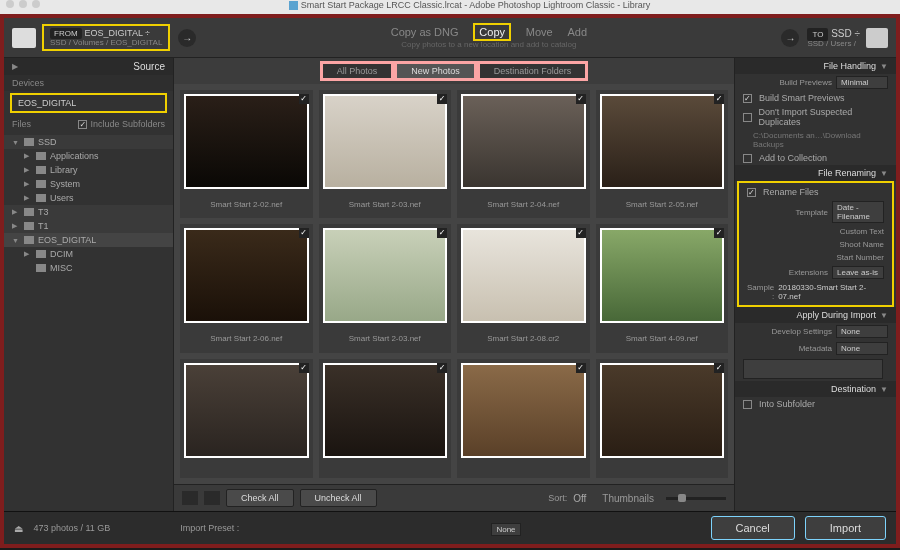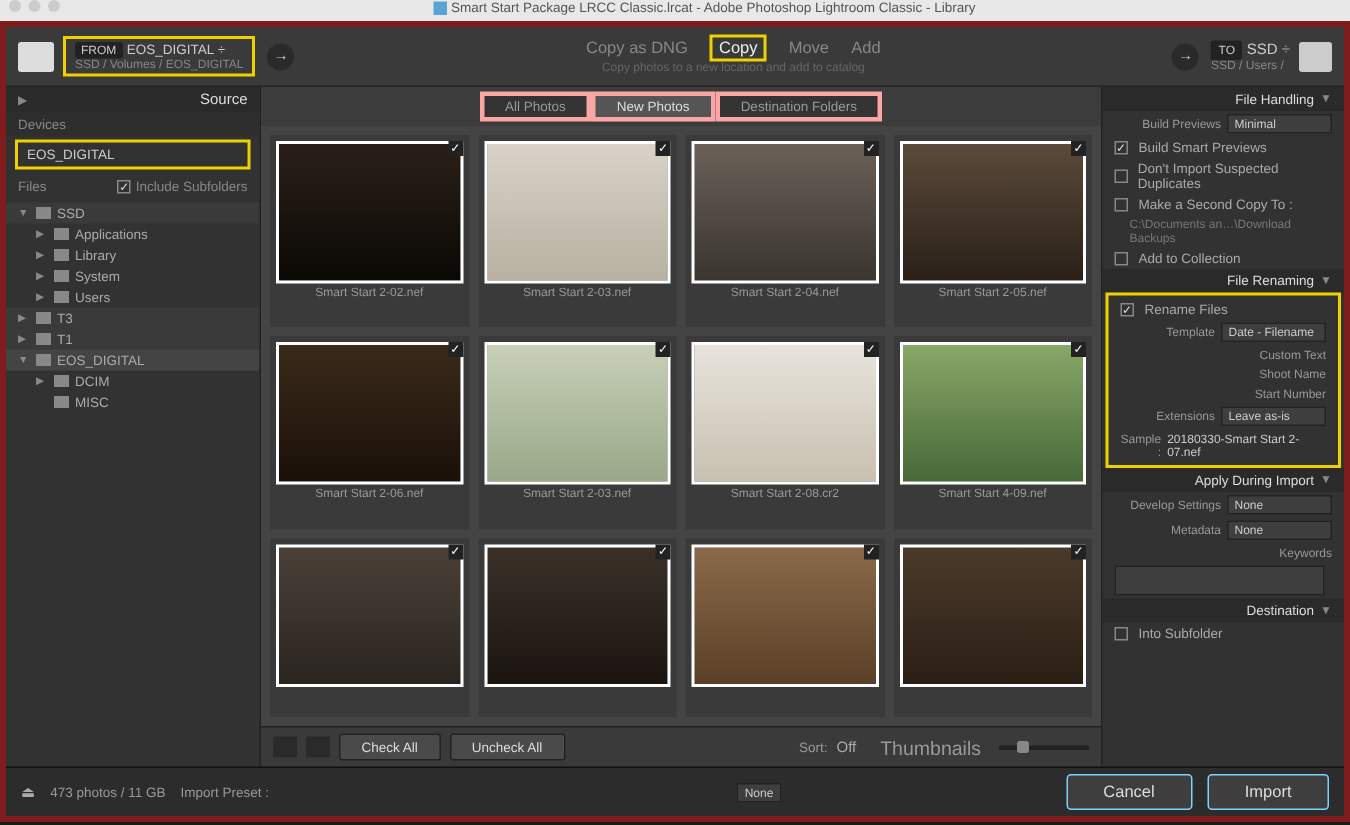--- a/index.html
+++ b/index.html
@@ -43,50 +43,50 @@
 .tree-item .ar{font-size:7px;color:#888;width:8px}
 .fold{width:10px;height:8px;background:#888;display:inline-block}
 .center{flex:1;display:flex;flex-direction:column;background:#444;min-width:0}
 .tab-row{display:flex;justify-content:center;gap:0;padding:3px 0;background:#3c3c3c}
 .tab{padding:2px 14px;font-size:9px;color:#999;background:#333;border:3px solid #fca5a5}
 .tab.active{background:#555;color:#ddd}
 .grid{flex:1;overflow:auto;padding:6px;display:grid;grid-template-columns:repeat(4,1fr);gap:6px}
 .thumb{background:#3a3a3a;display:flex;flex-direction:column;align-items:center;padding:4px;position:relative}
 .thumb .ck{position:absolute;top:4px;right:4px;width:10px;height:10px;background:#222;color:#fff;font-size:8px;text-align:center;line-height:10px}
 .thumb .img{width:100%;height:95px;background:#555;border:2px solid #fff}
-.thumb .cap{font-size:8px;color:#999;margin-top:1px}
+.thumb .cap{font-size:8px;color:#999;margin-top:11px}
 .img.i1{background:linear-gradient(#2a1f18,#0a0805)}
 .img.i2{background:linear-gradient(#d8d2c8,#b8b0a0)}
 .img.i3{background:linear-gradient(#6a6058,#3a3530)}
 .img.i4{background:linear-gradient(#5a4a3a,#2a2018)}
 .img.i5{background:linear-gradient(#3a2a1a,#1a1008)}
 .img.i6{background:linear-gradient(#c8d0b8,#98a888)}
 .img.i7{background:linear-gradient(#e8e4dc,#c8c0b0)}
 .img.i8{background:linear-gradient(#88a868,#486838)}
 .img.i9{background:linear-gradient(#4a4038,#2a2420)}
 .img.i10{background:linear-gradient(#3a3028,#1a1410)}
 .img.i11{background:linear-gradient(#8a6a48,#5a4028)}
 .img.i12{background:linear-gradient(#4a3a2a,#2a1e14)}
 .grid-bar{display:flex;align-items:center;padding:4px 8px;background:#3a3a3a;gap:6px;border-top:1px solid #222}
 .view-btn{width:16px;height:14px;background:#2a2a2a;display:inline-block}
 .btn{padding:3px 14px;background:#4a4a4a;color:#ddd;font-size:9px;border:1px solid #222;border-radius:2px}
 .sort-lbl{margin-left:auto;font-size:9px;color:#999}
-.thumb-lbl{font-size:13px;color:#999;margin-left:10px}
+.thumb-lbl{font-size:10px;color:#999;margin-left:10px}
 .slider{width:60px;height:3px;background:#222;position:relative;margin-left:6px}
 .slider::after{content:"";position:absolute;left:20%;top:-3px;width:8px;height:8px;background:#888;border-radius:2px}
 .right{width:162px;background:#323232;display:flex;flex-direction:column;border-left:1px solid #222;font-size:9px;overflow-y:auto}
-.r-sec-hdr{display:flex;justify-content:flex-end;align-items:flex-start;padding:3px 8px;background:#2a2a2a;color:#ddd;gap:4px}
+.r-sec-hdr{display:flex;justify-content:flex-end;align-items:flex-end;padding:3px 8px;background:#2a2a2a;color:#ddd;gap:4px}
 .r-row{display:flex;align-items:center;padding:2px 8px;gap:4px;color:#aaa}
 .r-row.indent{padding-left:18px;color:#777;font-size:8px}
 .r-lbl{flex:1;text-align:right;color:#999;font-size:8px}
-.r-val{width:70px;background:#3e3e3e;padding:1px 4px;font-size:8px;color:#ccc;border:1px solid #222}
+.r-val{width:52px;background:#3e3e3e;padding:1px 4px;font-size:8px;color:#ccc;border:1px solid #222}
 .hl-box{border:2px solid #f0d000;margin:0 2px;padding:2px 0}
 .footer{display:flex;align-items:center;padding:4px 10px;background:#2c2c2c;border-top:1px solid #111;gap:10px}
 .foot-info{color:#999;font-size:9px}
-.foot-preset{color:#999;font-size:9px;}
+.foot-preset{color:#999;font-size:9px;margin-left:60px}
 .foot-none{margin-left:auto;margin-right:180px}
 .foot-none .r-val{width:50px}
 .big-btn{padding:5px 24px;background:#3e3e3e;color:#ddd;font-size:11px;border:1px solid #7dd3fc;border-radius:3px}
 </style>
 </head>
 <body>
 
 <div class="titlebar">
   <div class="tl-dot"></div>
   <div class="tl-dot"></div>
@@ -280,24 +280,20 @@
             <span class="r-val">Minimal</span>
           </div>
   <div class="r-row">
             <span class="chk on"></span>
             <span>Build Smart Previews</span>
           </div>
   <div class="r-row">
             <span class="chk"></span>
             <span>Don't Import Suspected Duplicates</span>
           </div>
-  <div class="r-row">
-            <span class="chk"></span>
-            <span>Make a Second Copy To :</span>
-          </div>
   <div class="r-row indent">C:\Documents an…\Download Backups</div>
   <div class="r-row">
             <span class="chk"></span>
             <span>Add to Collection</span>
           </div>
 
   <div class="r-sec-hdr">
             <span>File Renaming</span>
             <span class="tri">▼</span>
           </div>
@@ -333,23 +329,20 @@
             <span>Apply During Import</span>
             <span class="tri">▼</span>
           </div>
   <div class="r-row">
             <span class="r-lbl">Develop Settings</span>
             <span class="r-val">None</span>
           </div>
   <div class="r-row">
             <span class="r-lbl">Metadata</span>
             <span class="r-val">None</span>
-          </div>
-  <div class="r-row">
-            <span class="r-lbl">Keywords</span>
           </div>
   <div class="r-row">
             <span class="r-val" style="width:140px;height:20px"></span>
           </div>
 
   <div class="r-sec-hdr">
             <span>Destination</span>
             <span class="tri">▼</span>
           </div>
   <div class="r-row">

